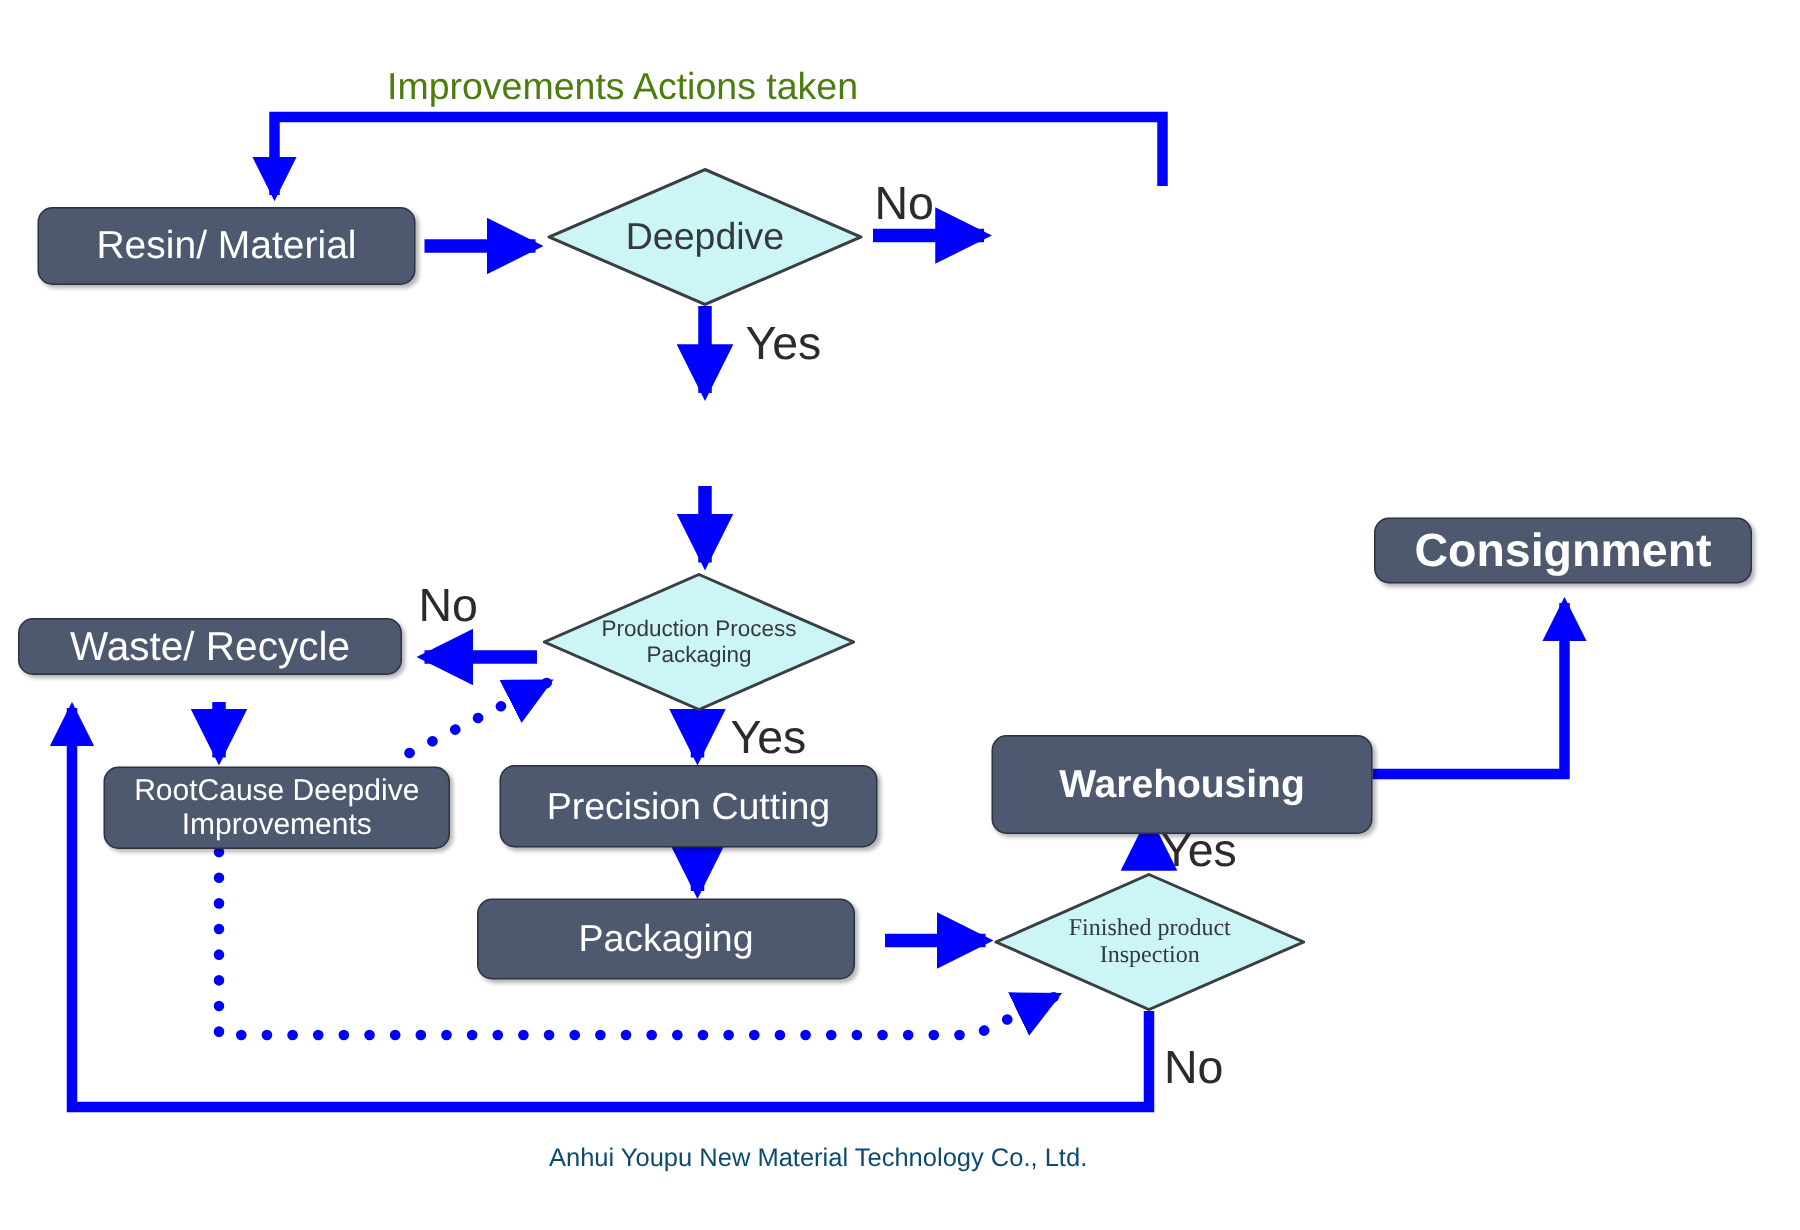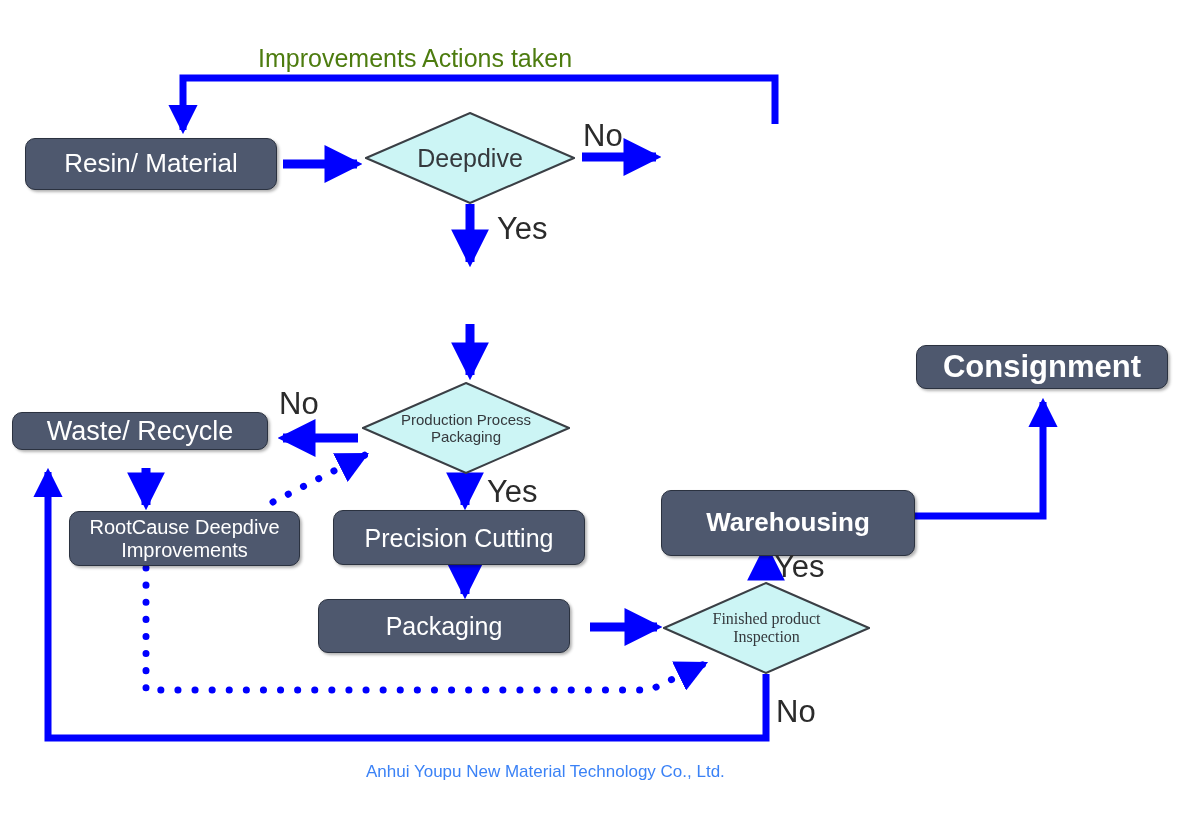--- a/index.html
+++ b/index.html
@@ -74,21 +74,21 @@
   }
   .title-label {
     position: absolute;
     color: #4d7c0f;
     font-size: 25px;
     white-space: nowrap;
     z-index: 4;
   }
   .caption {
     position: absolute;
-    color: #3b82f6;
+    color: #0c4a6e;
     font-size: 17px;
     white-space: nowrap;
     z-index: 4;
   }
 </style>
 </head>
 <body>
 
 <div id="canvas">
 

